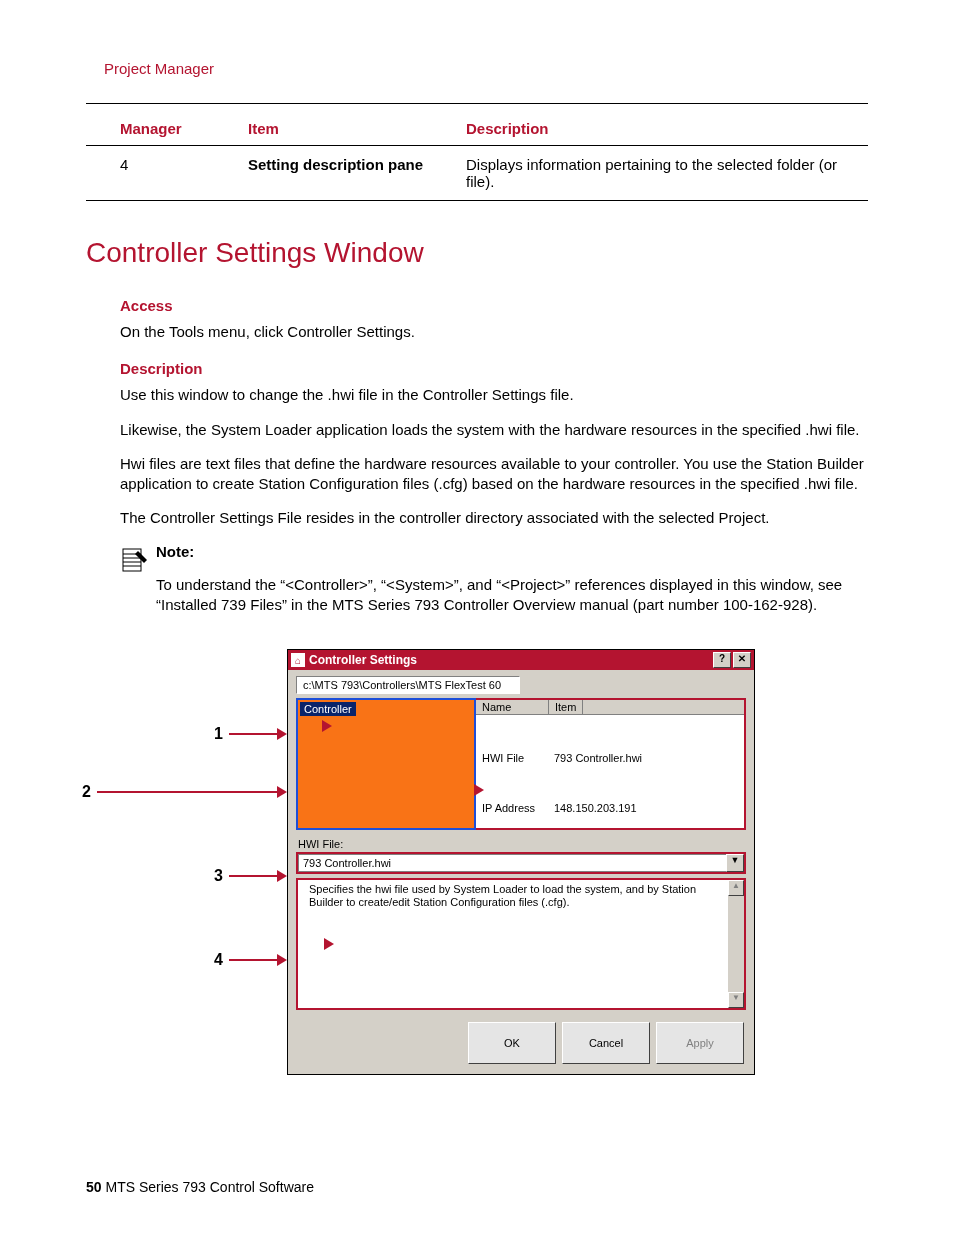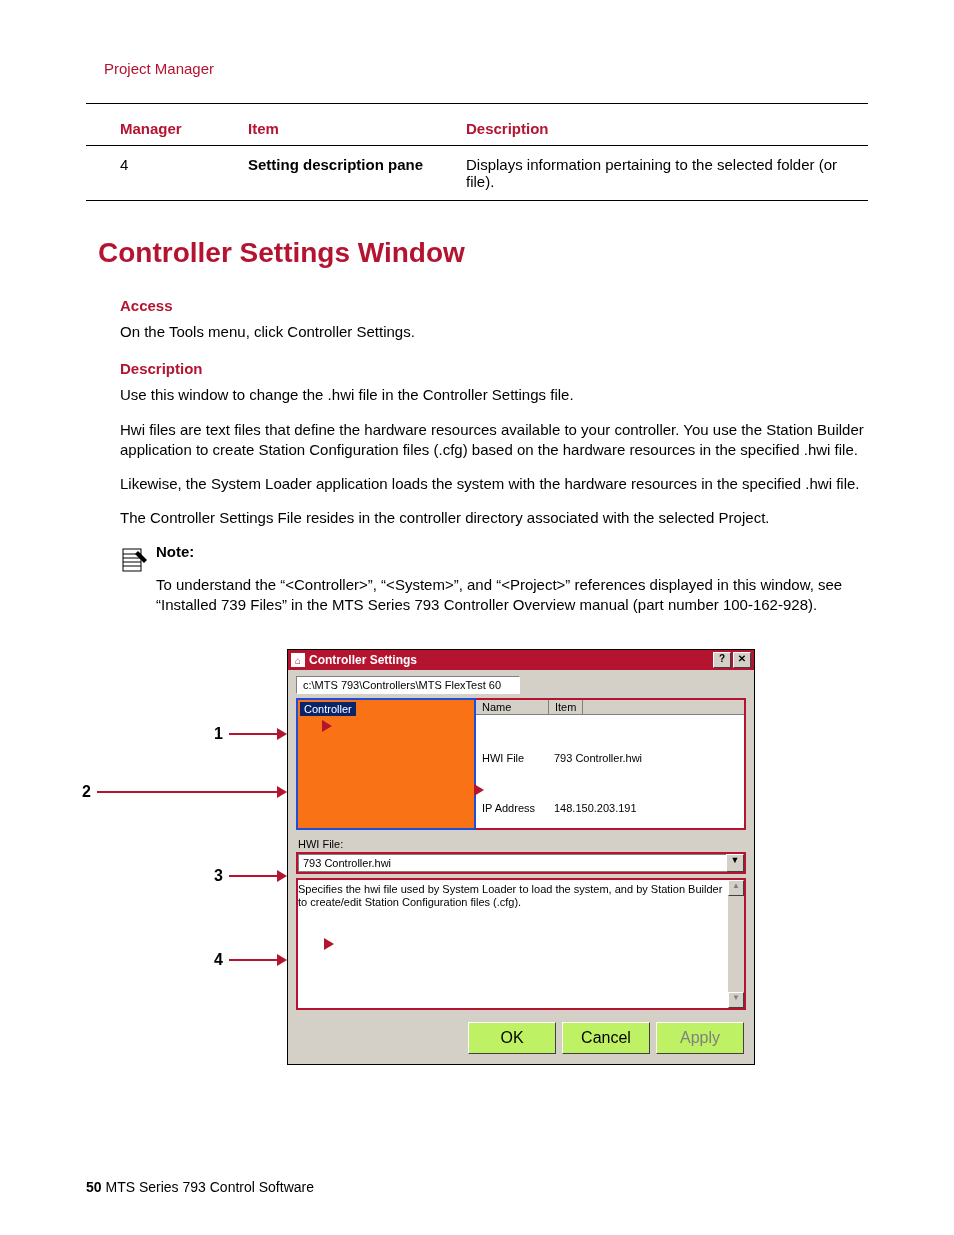--- a/index.html
+++ b/index.html
@@ -45,22 +45,22 @@
     vertical-align: top;
     border-bottom: 1px solid #000;
   }
   .callout-table th:nth-child(1),
   .callout-table td:nth-child(1) { width: 120px; padding-left: 34px;}
   .callout-table th:nth-child(2),
   .callout-table td:nth-child(2) { width: 210px; }
   .section-title {
     color: #b41430;
     font-size: 28px;
-    font-weight: bold;
-    margin: 36px 0 28px 12px;
+    font-weight: normal;
+    margin: 36px 0 28px 0;
   }
   .indent {
     margin-left: 34px;
   }
   .sub-head {
     color: #b41430;
     font-size: 15px;
     font-weight: bold;
     margin: 18px 0 8px 0;
   }
@@ -233,21 +233,21 @@
   .desc-wrap{ padding: 4px 8px 8px 8px; }
   .desc-box {
     height: 128px;
     border:2px solid #b41430;
     background:#fff;
     display:flex;
     position:relative;
   }
   .desc-text {
     flex:1;
-    padding:3px 0;
+    padding:3px 11px;
     font-size:11px;
     line-height:1.2;
   }
   .desc-scroll {
     width:16px;
     background:#d4d0c8;
     display:flex;flex-direction:column;justify-content:space-between;
   }
   .sb-btn{
     height:14px;
@@ -264,25 +264,25 @@
   }
   .btn-row{
     display:flex;
     justify-content:flex-end;
     gap:6px;
     padding: 4px 10px 10px 10px;
   }
   .win-btn{
     min-width:70px;
     text-align:center;
-    padding:6px 8px;
-    background:#bef264;
+    padding:14px 8px;
+    background:#e5e5e5;
     border:1px solid #fff;
     border-right-color:#404040;border-bottom-color:#404040;
-    font-size:16px;
+    font-size:11px;
   }
   .win-btn.disabled{ color:#808080; }
   .footer{
     position:absolute;
     bottom: 40px;
     left: 86px;
     font-size: 14px;
   }
   .footer .pg{ font-weight: bold; }
 </style>
@@ -310,22 +310,22 @@
   </table>
 
   <div class="section-title">Controller Settings Window</div>
 
   <div class="indent">
     <div class="sub-head">Access</div>
     <p class="body-text">On the Tools menu, click Controller Settings.</p>
 
     <div class="sub-head">Description</div>
     <p class="body-text">Use this window to change the .hwi file in the Controller Settings file.</p>
+    <p class="body-text">Likewise, the System Loader application loads the system with the hardware resources in the specified .hwi file.</p>
     <p class="body-text">Hwi files are text files that define the hardware resources available to your controller. You use the Station Builder application to create Station Configuration files (.cfg) based on the hardware resources in the specified .hwi file.</p>
-    <p class="body-text">Likewise, the System Loader application loads the system with the hardware resources in the specified .hwi file.</p>
     <p class="body-text">The Controller Settings File resides in the controller directory associated with the selected Project.</p>
 
     <div class="note-wrap">
       <div class="note-icon">
         <svg width="30" height="30" viewBox="0 0 30 30">
           <rect x="3" y="4" width="18" height="22" fill="#fff" stroke="#000"></rect>
           <line x1="3" y1="9" x2="21" y2="9" stroke="#000"></line>
           <line x1="3" y1="13" x2="21" y2="13" stroke="#000"></line>
           <line x1="3" y1="17" x2="21" y2="17" stroke="#000"></line>
           <line x1="3" y1="21" x2="21" y2="21" stroke="#000"></line>

